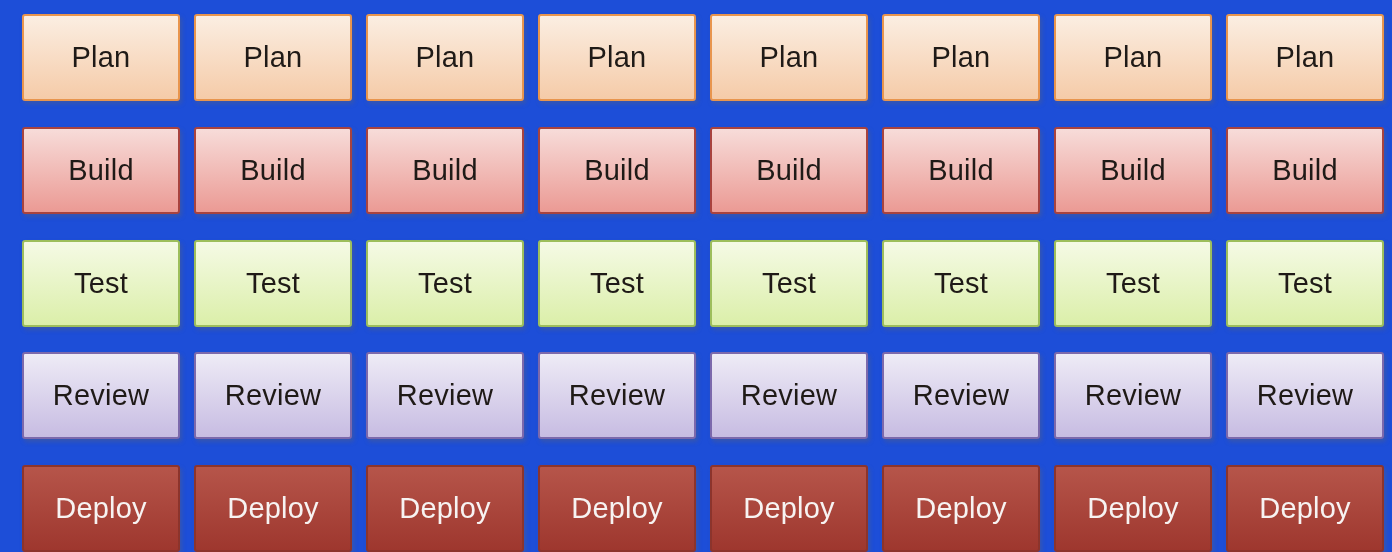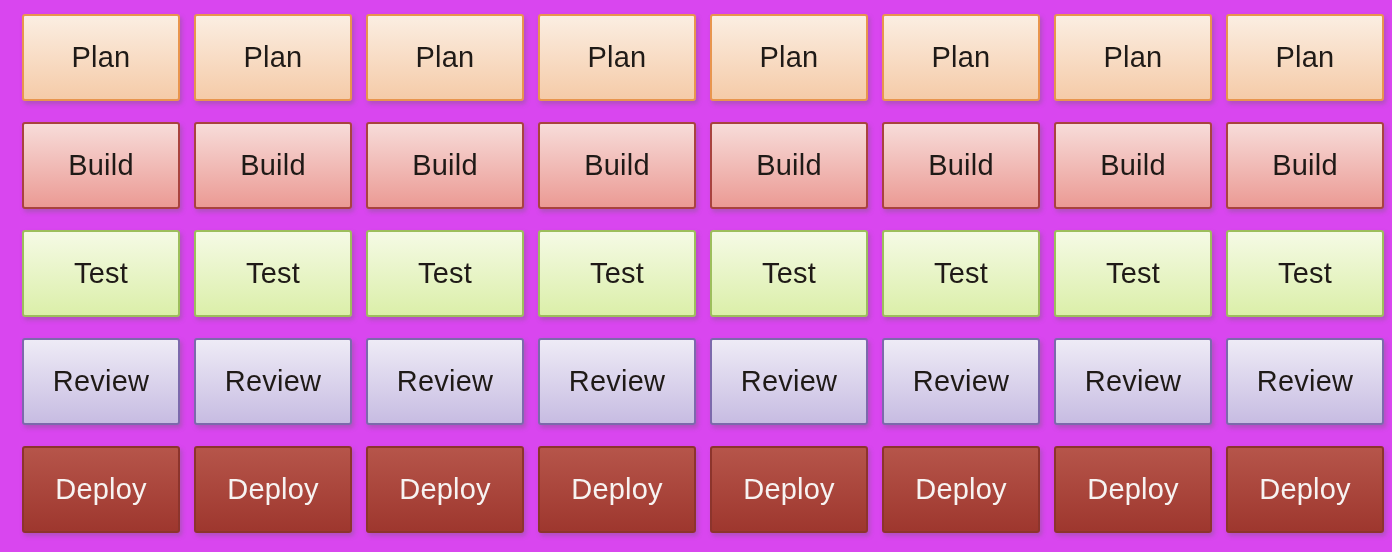--- a/index.html
+++ b/index.html
@@ -40,21 +40,21 @@
   .stage-label {
     font-size: 29px;
     line-height: 1;
     letter-spacing: 0.2px;
     white-space: nowrap;
   }
 </style>
 </head>
 <body>
 
-<div class="canvas" style="background: #d946ef;">
+<div class="canvas" style="background: #1d4ed8; justify-content: space-between;">
   <div class="stage-row">
   <div class="stage-box" style="border-color: rgb(232, 149, 78); background: linear-gradient(rgb(251, 238, 226), rgb(245, 203, 168));">
     <span class="stage-label" style="color: rgb(31, 26, 23);">Plan</span>
   </div>
 
   <div class="stage-box" style="border-color: rgb(232, 149, 78); background: linear-gradient(rgb(251, 238, 226), rgb(245, 203, 168));">
     <span class="stage-label" style="color: rgb(31, 26, 23);">Plan</span>
   </div>
 
   <div class="stage-box" style="border-color: rgb(232, 149, 78); background: linear-gradient(rgb(251, 238, 226), rgb(245, 203, 168));">

